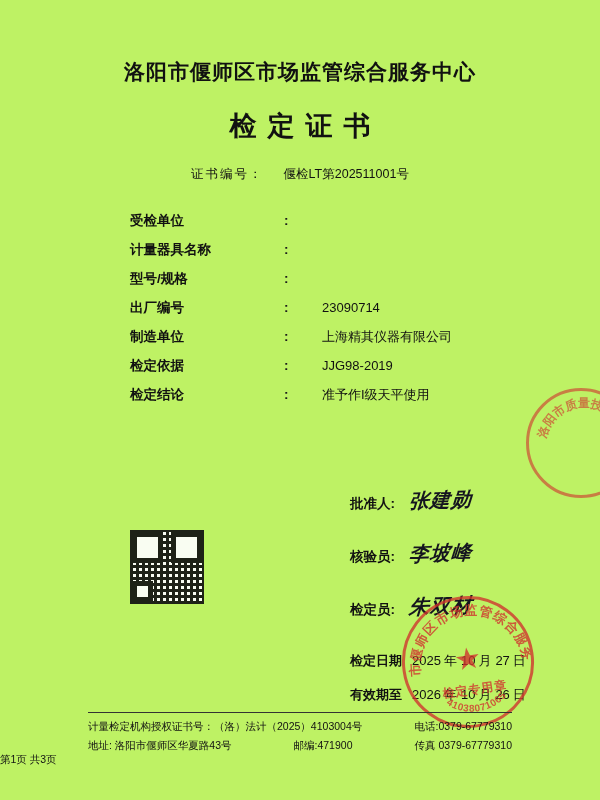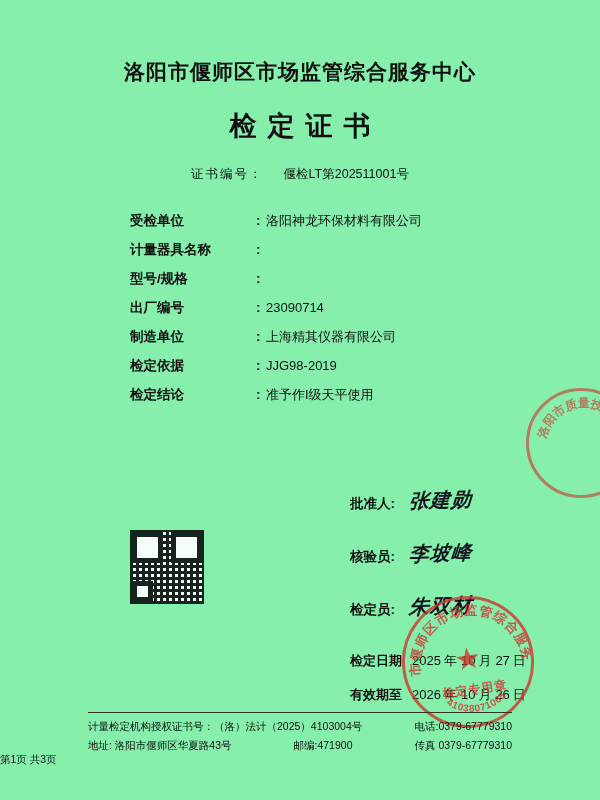--- a/index.html
+++ b/index.html
@@ -13,21 +13,21 @@
     height: 800px;
     position: relative;
     font-family: "Liberation Sans", sans-serif;
     color: #1a1a1a;
     overflow: hidden;
   }
   .page {
     position: relative;
     width: 600px;
     height: 800px;
-    background: #86efac;
+    background: #bef264;
     padding-left: 8px;
   }
 
   
   .org-title {
     position: absolute;
     top: 58px;
     left: 0;
     width: 600px;
     text-align: center;
@@ -69,20 +69,21 @@
     position: absolute;
     top: 212px;
     left: 130px;
     width: 360px;
   }
   .field-row {
     display: flex;
     align-items: baseline;
     margin-bottom: 11px;
     font-size: 13.5px;
+    gap: 28px;
   }
   .field-label {
     width: 126px;
     flex: 0 0 126px;
     display: flex;
     justify-content: space-between;
     font-weight: bold;
     color: #111;
   }
   .field-label span {
@@ -297,21 +298,20 @@
     <span class="cert-no-label">证书编号：</span><span class="cert-no-value">偃检LT第202511001号</span>
   </div>
 
   <div class="fields">
 
     <div class="field-row">
       <div class="field-label">
         <span>受检单位</span>
       </div>
       <div class="field-colon">:</div>
-      <div class="field-value">洛阳神龙环保材料有限公司</div>
     </div>
 
     <div class="field-row">
       <div class="field-label">
         <span>计量器具名称</span>
       </div>
       <div class="field-colon">:</div>
     </div>
 
     <div class="field-row">

